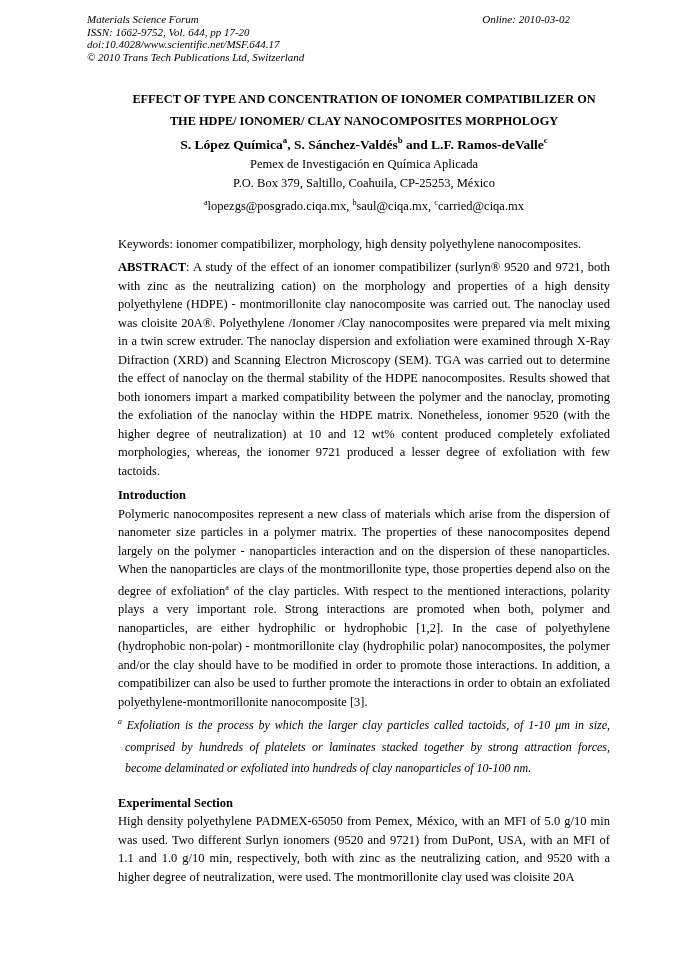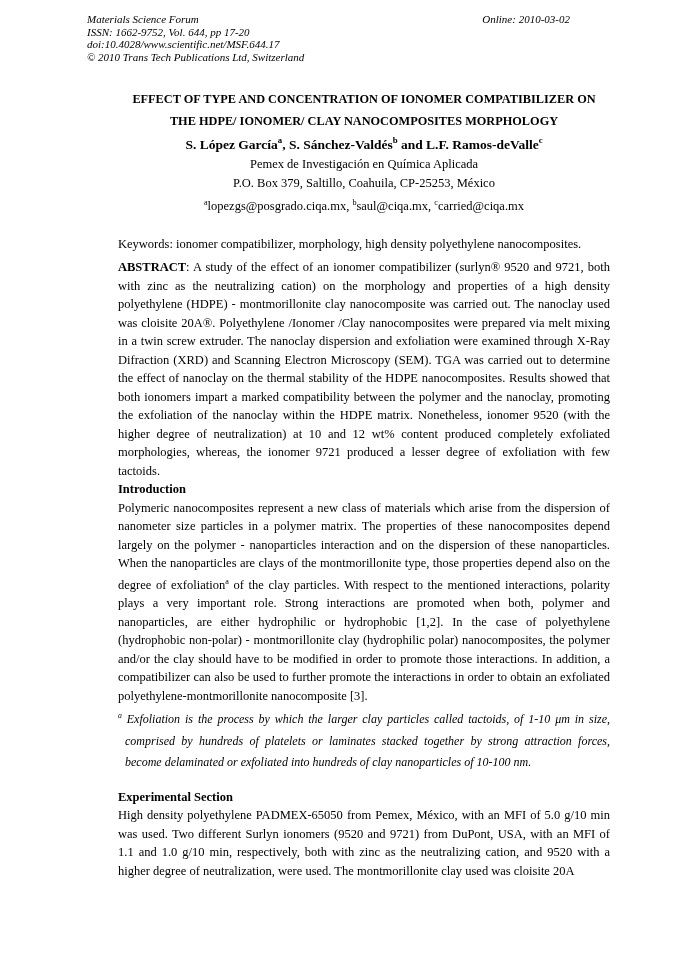--- a/index.html
+++ b/index.html
@@ -56,21 +56,21 @@
     line-height: 18.5px;
     text-align: justify;
   }
   .keywords { margin-top: 19px; }
   .abstract { margin-top: 5px; }
   .section-heading {
     font-weight: bold;
     font-size: 12.5px;
     line-height: 18.5px;
   }
-  .intro-heading { }
+  .intro-heading { margin-top: 6px; }
   .exp-heading { margin-top: 14px; }
   .footnote {
     font-style: italic;
     font-size: 12px;
     line-height: 21.5px;
     text-align: justify;
     padding-left: 7px;
     text-indent: -7px;
     margin-top: 0px;
   }
@@ -92,21 +92,21 @@
     <div class="header-right">Online: 2010-03-02</div>
   </div>
 
   <div class="content">
 
     <div class="title-block">
       <div>EFFECT OF TYPE AND CONCENTRATION OF IONOMER COMPATIBILIZER ON</div>
       <div>THE HDPE/ IONOMER/ CLAY NANOCOMPOSITES MORPHOLOGY</div>
     </div>
 
-    <div class="authors"><span>S. López García</span><sup>a</sup><span>, </span><span>S. Sánchez-Valdés</span><sup>b</sup><span> and </span><span>L.F. Ramos-deValle</span><sup>c</sup></div>
+    <div class="authors"><span>S. López Química</span><sup>a</sup><span>, </span><span>S. Sánchez-Valdés</span><sup>b</sup><span> and </span><span>L.F. Ramos-deValle</span><sup>c</sup></div>
 
     <div class="affil">
       <div>Pemex de Investigación en Química Aplicada</div>
       <div>P.O. Box 379, Saltillo, Coahuila, CP-25253, México</div>
       <div><sup>a</sup><span>lopezgs@posgrado.ciqa.mx</span><span>, </span><sup>b</sup><span>saul@ciqa.mx</span><span>, </span><sup>c</sup><span>carried@ciqa.mx</span></div>
     </div>
 
     <div class="para keywords"><span>Keywords:</span><span> ionomer compatibilizer, morphology, high density polyethylene nanocomposites.</span></div>
 
     <div class="para abstract"><b class="inline-label">ABSTRACT</b><span>: A study of the effect of an ionomer compatibilizer (surlyn® 9520 and 9721, both with zinc as the neutralizing cation) on the morphology and properties of a high density polyethylene (HDPE) - montmorillonite clay nanocomposite was carried out. The nanoclay used was cloisite 20A®. Polyethylene /Ionomer /Clay nanocomposites were prepared via melt mixing in a twin screw extruder. The nanoclay dispersion and exfoliation were examined through X-Ray Difraction (XRD) and Scanning Electron Microscopy (SEM). TGA was carried out to determine the effect of nanoclay on the thermal stability of the HDPE nanocomposites. Results showed that both ionomers impart a marked compatibility between the polymer and the nanoclay, promoting the exfoliation of the nanoclay within the HDPE matrix. Nonetheless, ionomer 9520 (with the higher degree of neutralization) at 10 and 12 wt% content produced completely exfoliated morphologies, whereas, the ionomer 9721 produced a lesser degree of exfoliation with few tactoids.</span></div>

